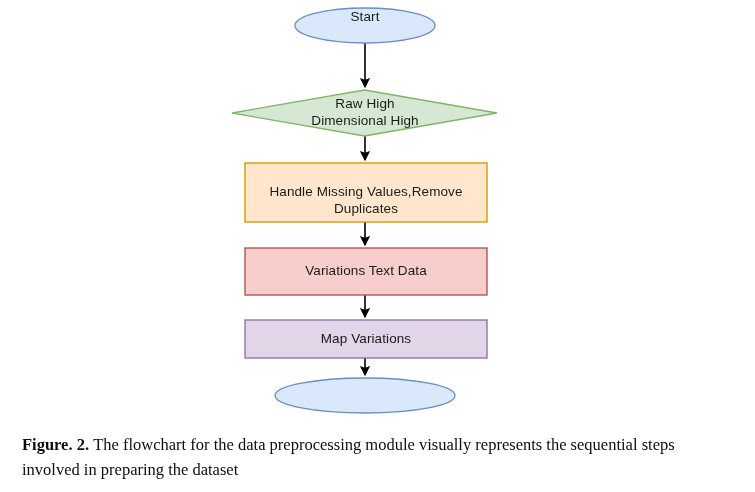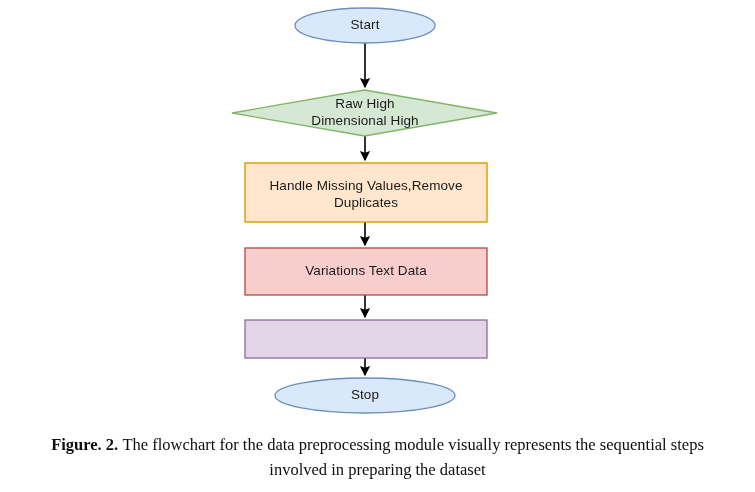--- a/index.html
+++ b/index.html
@@ -38,34 +38,33 @@
     text-align: center;
     font-family: "Liberation Sans", sans-serif;
     font-size: 13.5px;
     line-height: 16.5px;
     color: #1a1a1a;
     letter-spacing: 0.1px;
     white-space: pre-line;
     pointer-events: none;
   }
 
-  .lbl-start  { left: 295px; top: 17px;  width: 140px; }
+  .lbl-start  { left: 295px; top: 9px;  width: 140px; }
   .lbl-raw    { left: 245px; top: 96px;  width: 240px; }
-  .lbl-handle { left: 248px; top: 178px; width: 236px; }
+  .lbl-handle { left: 248px; top: 184px; width: 236px; }
   .lbl-norm   { left: 248px; top: 263px; width: 236px; }
   .lbl-map    { left: 248px; top: 331px; width: 236px; }
   .lbl-stop   { left: 295px; top: 387px; width: 140px; }
 
   
   .caption {
     position: absolute;
     left: 22px;
     top: 432px;
     width: 711px;
-    text-align: center;
     font-family: "Liberation Serif", serif;
     font-size: 16.5px;
     line-height: 25px;
     color: #0d0d0d;
   }
   .caption .cap-label {
     font-weight: bold;
   }
   .caption .cap-text {
     font-weight: normal;
@@ -111,20 +110,20 @@
   <div class="node-label lbl-start">Start</div>
 
   <div class="node-label lbl-raw">Raw High
 Dimensional High</div>
 
   <div class="node-label lbl-handle">Handle Missing Values,Remove
 Duplicates</div>
 
   <div class="node-label lbl-norm">Variations Text Data</div>
 
+  <div class="node-label lbl-map">Map Variations</div>
 
-  <div class="node-label lbl-stop">Stop</div>
 
 </div>
 
 <div class="caption">
   <span class="cap-label">Figure. 2. </span><span class="cap-text">The flowchart for the data preprocessing module visually represents the sequential steps involved in preparing the dataset</span>
 </div>
 
 </body></html>

